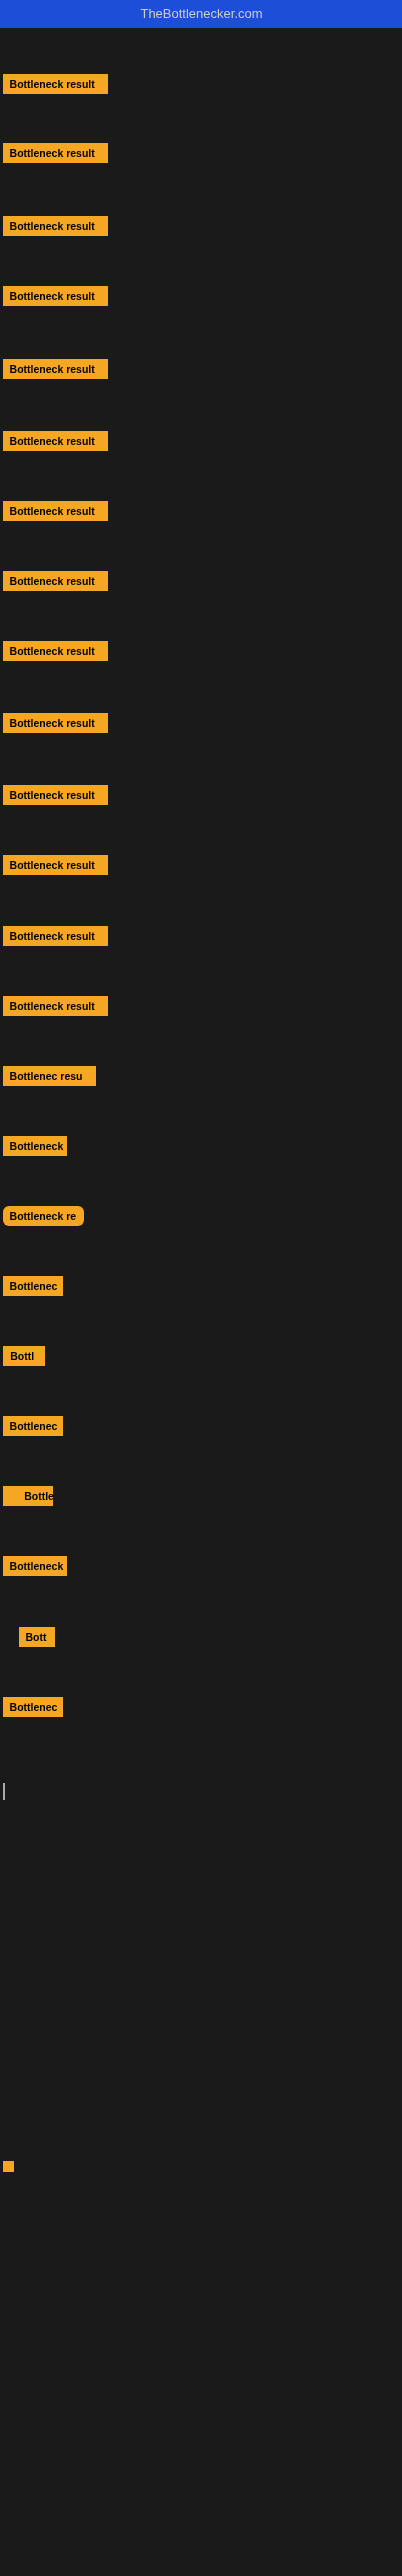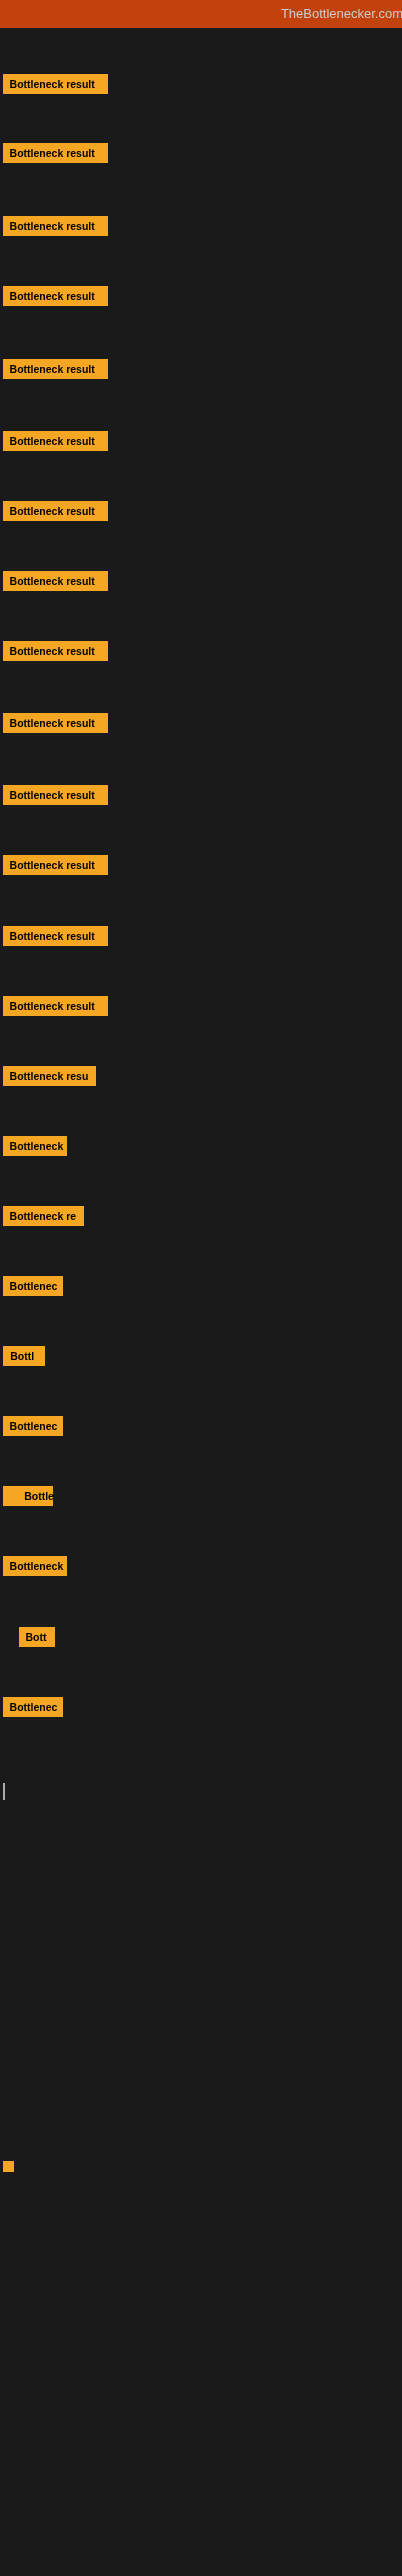--- a/index.html
+++ b/index.html
@@ -8,25 +8,25 @@
       box-sizing: border-box;
     }
     body {
       width: 403px;
       min-height: 2576px;
       background-color: #1a1a1a;
       font-family: Arial, sans-serif;
       position: relative;
     }
     .site-title {
-      text-align: right;
+      text-align: center;
       color: #cccccc;
       font-size: 13px;
       padding: 6.4px 0;
-      background-color: #c2410c;
+      background-color: #1d4ed8;
     }
   </style>
 </head>
 <body>
 
 <div class="site-title">TheBottlenecker.com</div>
 
 <div id="items-container" style="position: relative; width: 403px; height: 2576px;">
 <div style="position: absolute; top: 46px; left: 3.2px; width: 105px; background-color: rgb(245, 166, 35); color: rgb(0, 0, 0); font-size: 10.5px; font-weight: 600; padding: 4px 6.4px; white-space: nowrap; overflow: hidden;">Bottleneck result</div>
     <div style="position: absolute; top: 115px; left: 3.2px; width: 105px; background-color: rgb(245, 166, 35); color: rgb(0, 0, 0); font-size: 10.5px; font-weight: 600; padding: 4px 6.4px; white-space: nowrap; overflow: hidden;">Bottleneck result</div>
@@ -35,23 +35,23 @@
     <div style="position: absolute; top: 331px; left: 3.2px; width: 105px; background-color: rgb(245, 166, 35); color: rgb(0, 0, 0); font-size: 10.5px; font-weight: 600; padding: 4px 6.4px; white-space: nowrap; overflow: hidden;">Bottleneck result</div>
     <div style="position: absolute; top: 403px; left: 3.2px; width: 105px; background-color: rgb(245, 166, 35); color: rgb(0, 0, 0); font-size: 10.5px; font-weight: 600; padding: 4px 6.4px; white-space: nowrap; overflow: hidden;">Bottleneck result</div>
     <div style="position: absolute; top: 473px; left: 3.2px; width: 105px; background-color: rgb(245, 166, 35); color: rgb(0, 0, 0); font-size: 10.5px; font-weight: 600; padding: 4px 6.4px; white-space: nowrap; overflow: hidden;">Bottleneck result</div>
     <div style="position: absolute; top: 543px; left: 3.2px; width: 105px; background-color: rgb(245, 166, 35); color: rgb(0, 0, 0); font-size: 10.5px; font-weight: 600; padding: 4px 6.4px; white-space: nowrap; overflow: hidden;">Bottleneck result</div>
     <div style="position: absolute; top: 613px; left: 3.2px; width: 105px; background-color: rgb(245, 166, 35); color: rgb(0, 0, 0); font-size: 10.5px; font-weight: 600; padding: 4px 6.4px; white-space: nowrap; overflow: hidden;">Bottleneck result</div>
     <div style="position: absolute; top: 685px; left: 3.2px; width: 105px; background-color: rgb(245, 166, 35); color: rgb(0, 0, 0); font-size: 10.5px; font-weight: 600; padding: 4px 6.4px; white-space: nowrap; overflow: hidden;">Bottleneck result</div>
     <div style="position: absolute; top: 757px; left: 3.2px; width: 105px; background-color: rgb(245, 166, 35); color: rgb(0, 0, 0); font-size: 10.5px; font-weight: 600; padding: 4px 6.4px; white-space: nowrap; overflow: hidden;">Bottleneck result</div>
     <div style="position: absolute; top: 827px; left: 3.2px; width: 105px; background-color: rgb(245, 166, 35); color: rgb(0, 0, 0); font-size: 10.5px; font-weight: 600; padding: 4px 6.4px; white-space: nowrap; overflow: hidden;">Bottleneck result</div>
     <div style="position: absolute; top: 898px; left: 3.2px; width: 105px; background-color: rgb(245, 166, 35); color: rgb(0, 0, 0); font-size: 10.5px; font-weight: 600; padding: 4px 6.4px; white-space: nowrap; overflow: hidden;">Bottleneck result</div>
     <div style="position: absolute; top: 968px; left: 3.2px; width: 105px; background-color: rgb(245, 166, 35); color: rgb(0, 0, 0); font-size: 10.5px; font-weight: 600; padding: 4px 6.4px; white-space: nowrap; overflow: hidden;">Bottleneck result</div>
-    <div style="position: absolute; top: 1038px; left: 3.2px; width: 93px; background-color: rgb(245, 166, 35); color: rgb(0, 0, 0); font-size: 10.5px; font-weight: 600; padding: 4px 6.4px; white-space: nowrap; overflow: hidden;">Bottleneck resu</div>
+    <div style="position: absolute; top: 1038px; left: 3.2px; width: 93px; background-color: rgb(245, 166, 35); color: rgb(0, 0, 0); font-size: 10.5px; font-weight: 600; padding: 4px 6.4px; white-space: nowrap; overflow: hidden;">Bottlenec resu</div>
     <div style="position: absolute; top: 1108px; left: 3.2px; width: 64px; background-color: rgb(245, 166, 35); color: rgb(0, 0, 0); font-size: 10.5px; font-weight: 600; padding: 4px 6.4px; white-space: nowrap; overflow: hidden;">Bottleneck</div>
-    <div style="position: absolute; top: 1178px; left: 3.2px; width: 81px; background-color: rgb(245, 166, 35); color: rgb(0, 0, 0); font-size: 10.5px; font-weight: 600; padding: 4px 6.4px; white-space: nowrap; overflow: hidden;">Bottleneck re</div>
+    <div style="position: absolute; top: 1178px; left: 3.2px; width: 81px; background-color: rgb(245, 166, 35); color: rgb(0, 0, 0); font-size: 10.5px; font-weight: 600; padding: 4px 6.4px; white-space: nowrap; overflow: hidden; border-radius: 6px;">Bottleneck re</div>
     <div style="position: absolute; top: 1248px; left: 3.2px; width: 60px; background-color: rgb(245, 166, 35); color: rgb(0, 0, 0); font-size: 10.5px; font-weight: 600; padding: 4px 6.4px; white-space: nowrap; overflow: hidden;">Bottlenec</div>
     <div style="position: absolute; top: 1318px; left: 3.2px; width: 42px; background-color: rgb(245, 166, 35); color: rgb(0, 0, 0); font-size: 10.5px; font-weight: 600; padding: 4px 7px; white-space: nowrap; overflow: hidden;">Bottl</div>
     <div style="position: absolute; top: 1388px; left: 3.2px; width: 60px; background-color: rgb(245, 166, 35); color: rgb(0, 0, 0); font-size: 10.5px; font-weight: 600; padding: 4px 6.4px; white-space: nowrap; overflow: hidden;">Bottlenec</div>
     <div style="position: absolute; top: 1458px; left: 3.2px; width: 50px; background-color: rgb(245, 166, 35); color: rgb(0, 0, 0); font-size: 10.5px; font-weight: 600; padding: 4px 21px; white-space: nowrap; overflow: hidden;">Bottlen</div>
     <div style="position: absolute; top: 1528px; left: 3.2px; width: 64px; background-color: rgb(245, 166, 35); color: rgb(0, 0, 0); font-size: 10.5px; font-weight: 600; padding: 4px 6.4px; white-space: nowrap; overflow: hidden;">Bottleneck</div>
     <div style="position: absolute; top: 1599px; left: 19px; width: 36px; background-color: rgb(245, 166, 35); color: rgb(0, 0, 0); font-size: 10.5px; font-weight: 600; padding: 4px 6.4px; white-space: nowrap; overflow: hidden;">Bott</div>
     <div style="position: absolute; top: 1669px; left: 3.2px; width: 60px; background-color: rgb(245, 166, 35); color: rgb(0, 0, 0); font-size: 10.5px; font-weight: 600; padding: 4px 6.4px; white-space: nowrap; overflow: hidden;">Bottlenec</div>
     <div style="position: absolute; top: 1755px; left: 3.2px; width: 1.6px; height: 17.7px; background-color: rgb(170, 170, 170);"></div>
     <div style="position: absolute; top: 2133px; left: 3.2px; width: 11.3px; height: 11.3px; background-color: rgb(245, 166, 35);"></div>
   </div>

